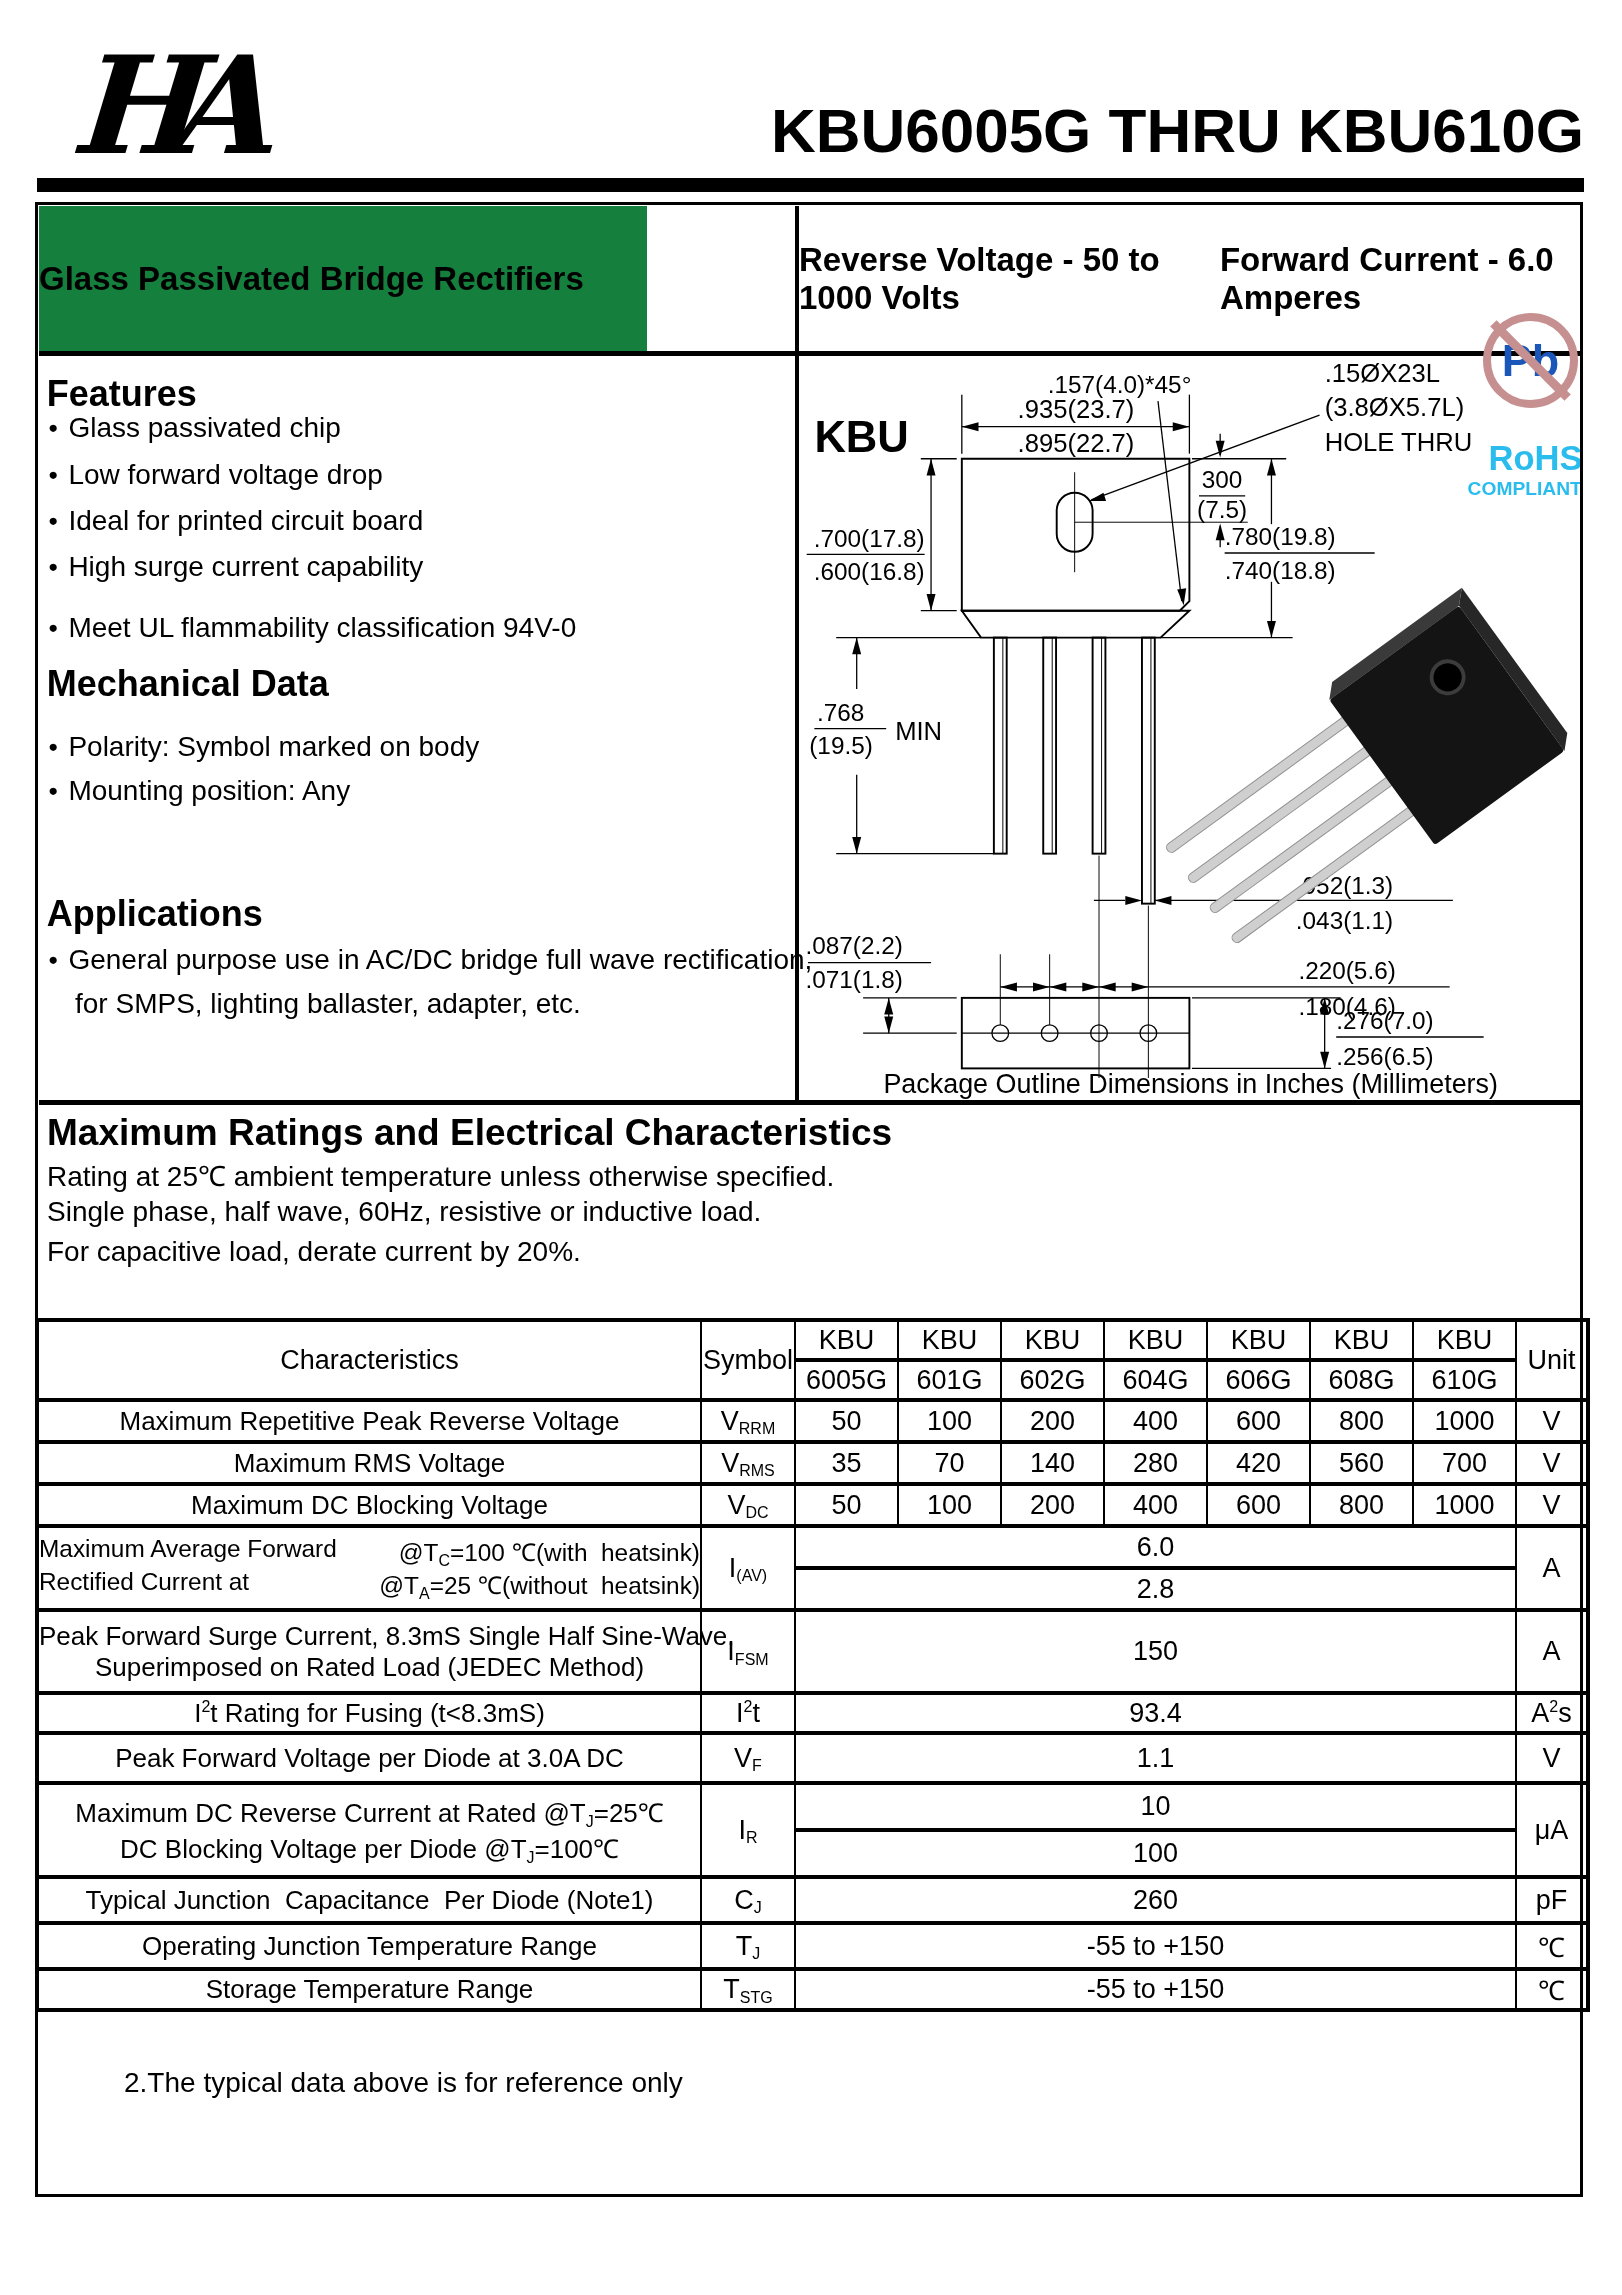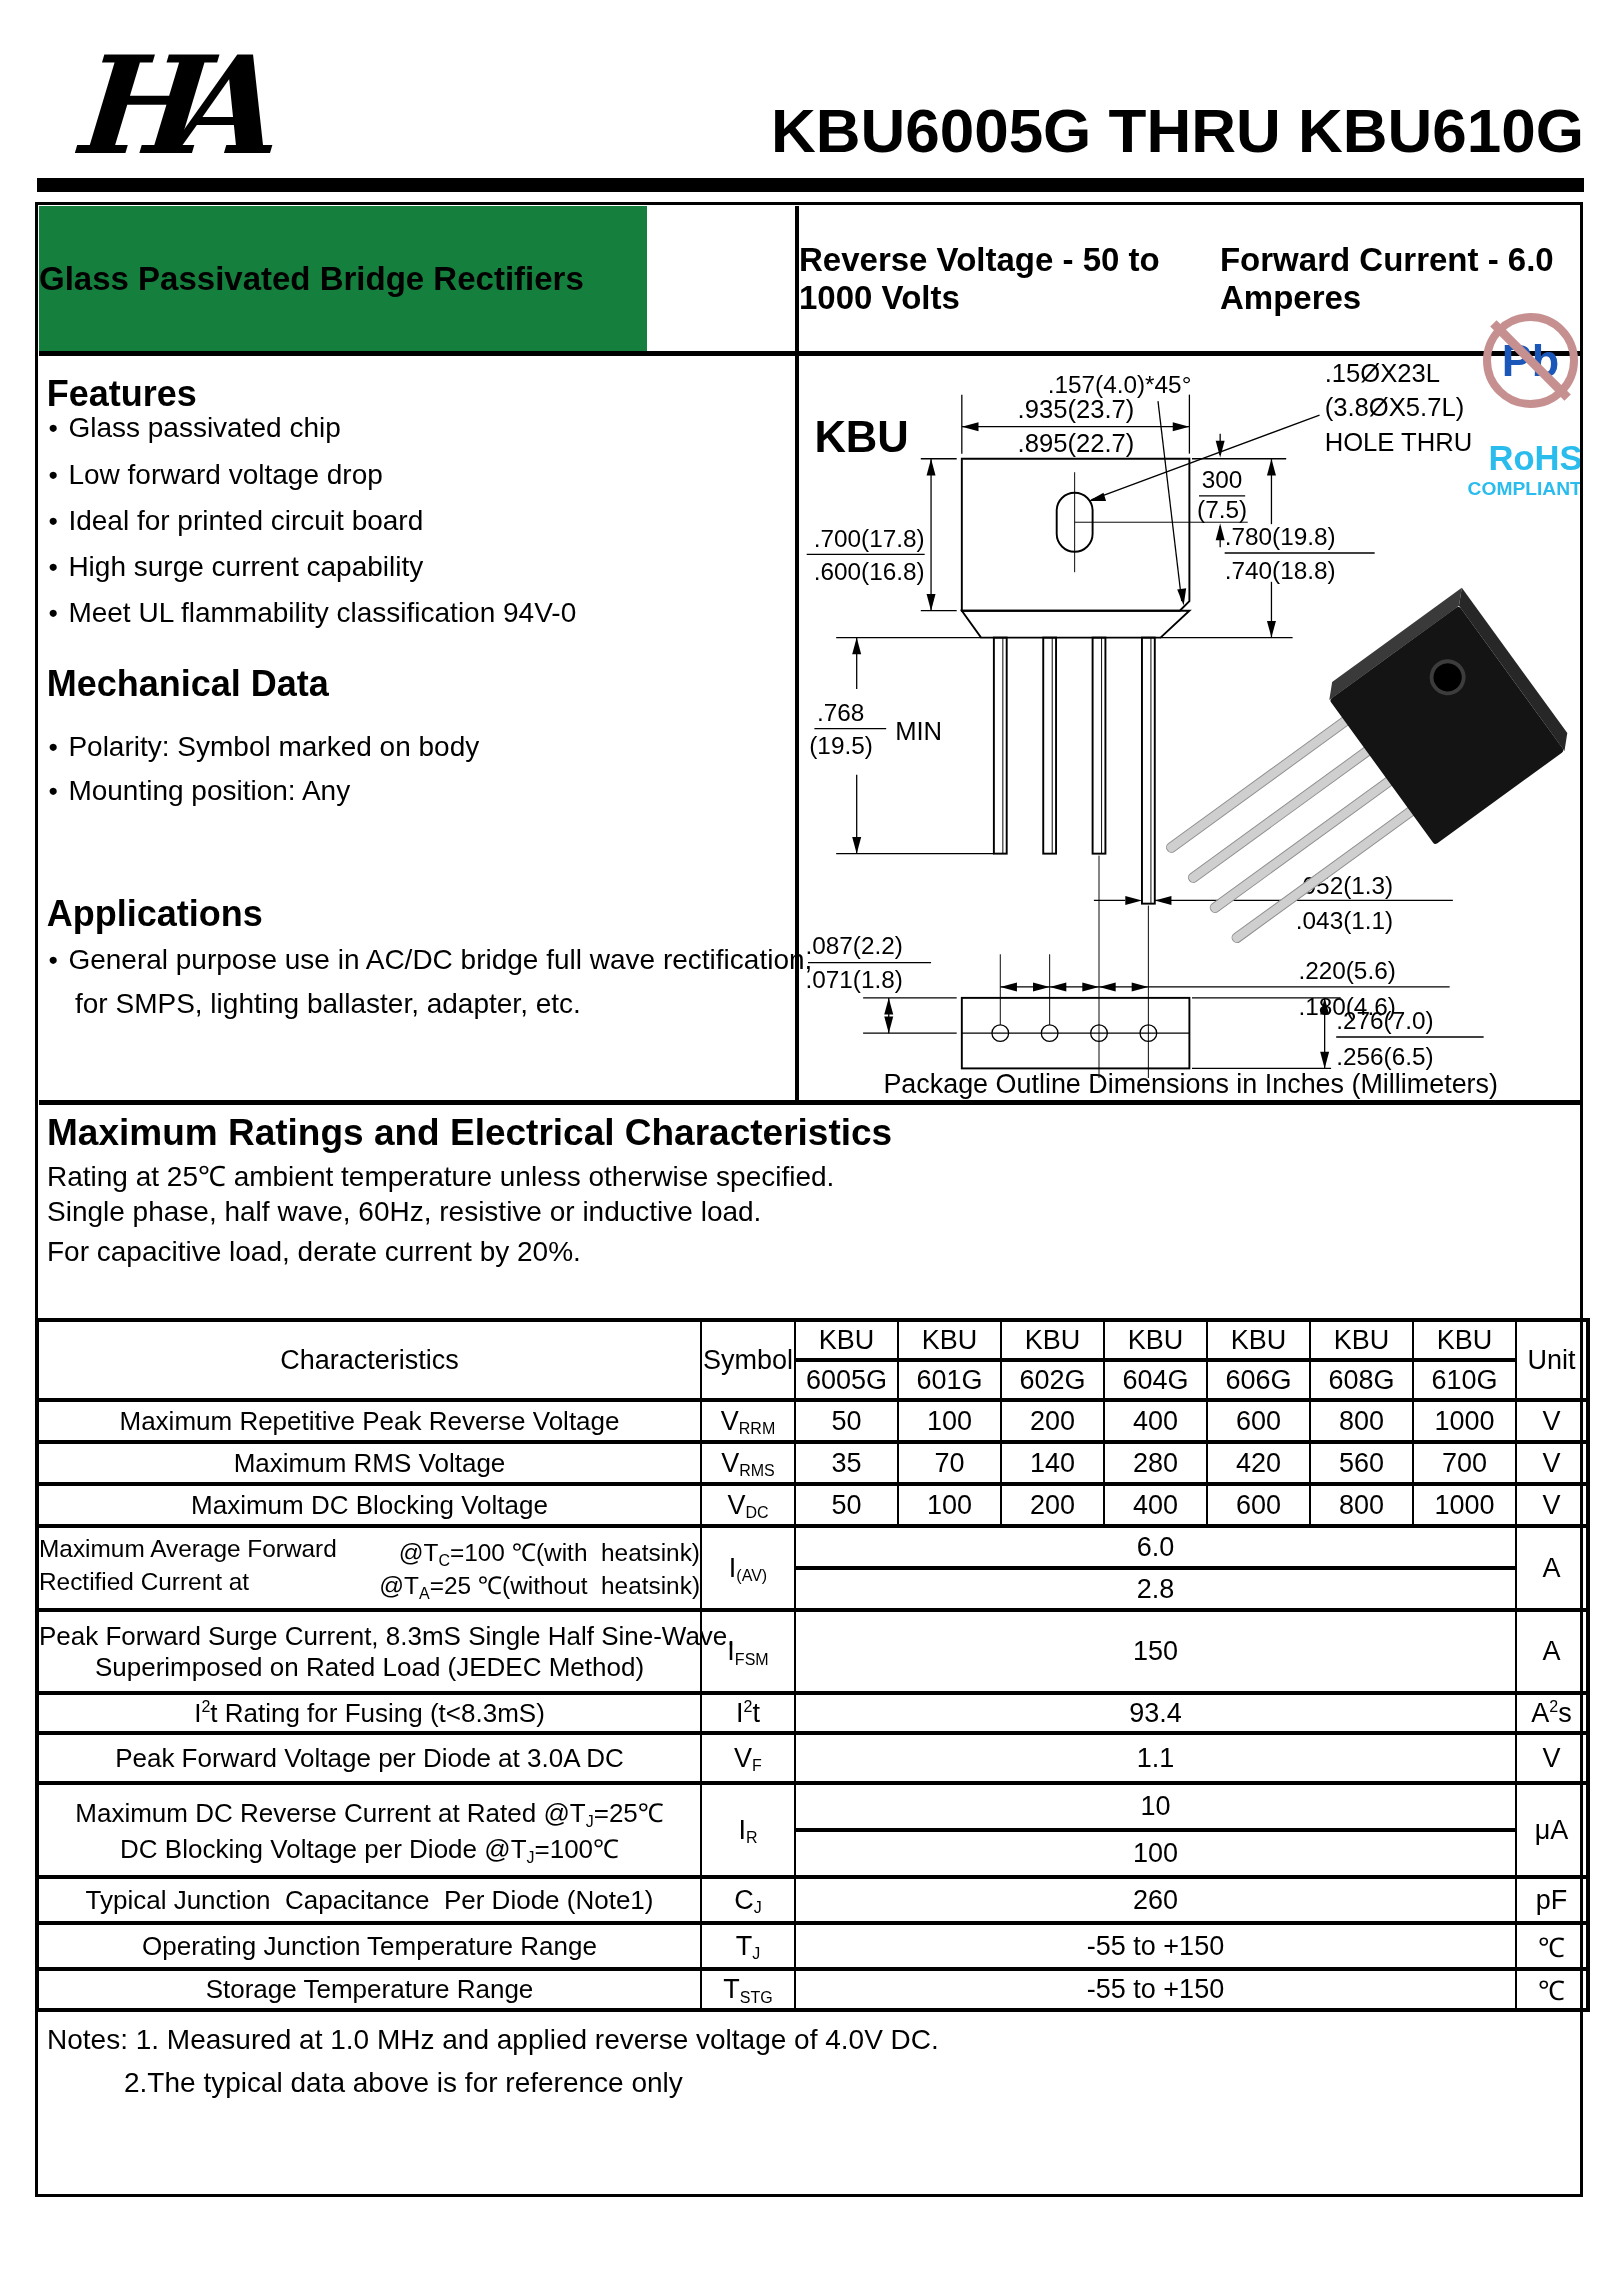--- a/index.html
+++ b/index.html
@@ -90,21 +90,21 @@
   <div class="row-div1"></div>
   <div class="vdiv-main"></div>
   <div class="row-div2"></div>
 
   <div class="main-left">
     <div class="sec-heading" style="top:16.7px;">Features</div>
     <div class="bullet-item" style="top:56px;"><span class="dot">●</span><span>Glass passivated chip</span></div>
     <div class="bullet-item" style="top:103px;"><span class="dot">●</span><span>Low forward voltage drop</span></div>
     <div class="bullet-item" style="top:149px;"><span class="dot">●</span><span>Ideal for printed circuit board</span></div>
     <div class="bullet-item" style="top:195px;"><span class="dot">●</span><span>High surge current capability</span></div>
-    <div class="bullet-item" style="top:241px;"><span class="dot">●</span><span>Meet UL flammability classification 94V-0</span></div>
+    <div class="bullet-item" style="top:256px;"><span class="dot">●</span><span>Meet UL flammability classification 94V-0</span></div>
 
     <div class="sec-heading" style="top:307px;">Mechanical Data</div>
     <div class="bullet-item" style="top:375px;"><span class="dot">●</span><span>Polarity: Symbol marked on body</span></div>
     <div class="bullet-item" style="top:419px;"><span class="dot">●</span><span>Mounting position: Any</span></div>
 
     <div class="sec-heading" style="top:537px;">Applications</div>
     <div class="bullet-item" style="top:588px;"><span class="dot">●</span><span>General purpose use in AC/DC bridge full wave rectification,</span></div>
     <div class="plain-line" style="left:36px; top:632px;">for SMPS, lighting ballaster, adapter, etc.</div>
   </div>
 
@@ -409,17 +409,16 @@
 
     <tr style="height:41px;">
       <td class="charc"><span class="pre">Storage Temperature Range</span></td>
       <td><span>T</span><sub class="s">STG</sub></td>
       <td colspan="7">-55 to +150</td>
       <td>℃</td>
     </tr>
   </tbody>
     </table>
 
-  <div class="note-line" style="left:47px; top:2024px;">Notes: 1. Measured at 1.0 MHz and applied reverse voltage of 4.0V DC.</div>
   <div class="note-line" style="left:124px; top:2067px;">2.The typical data above is for reference only</div>
 
 </div>
 
 
 </body></html>

